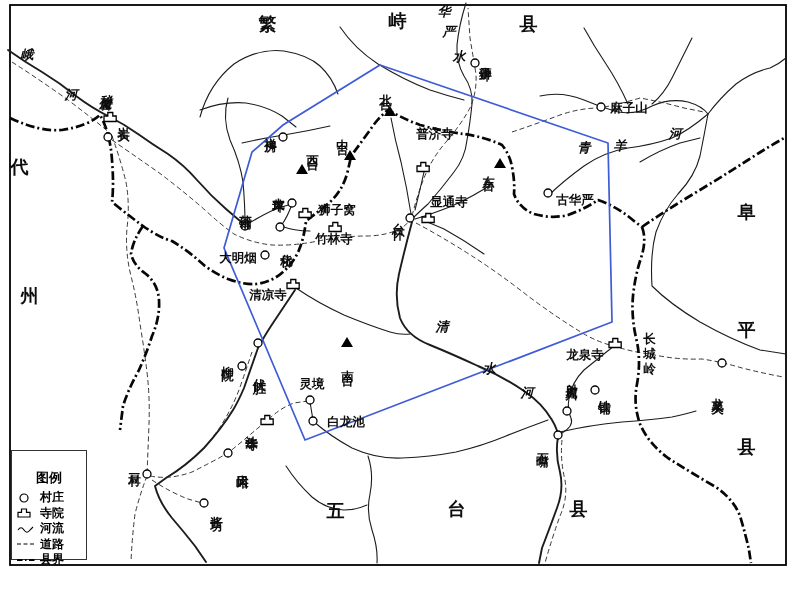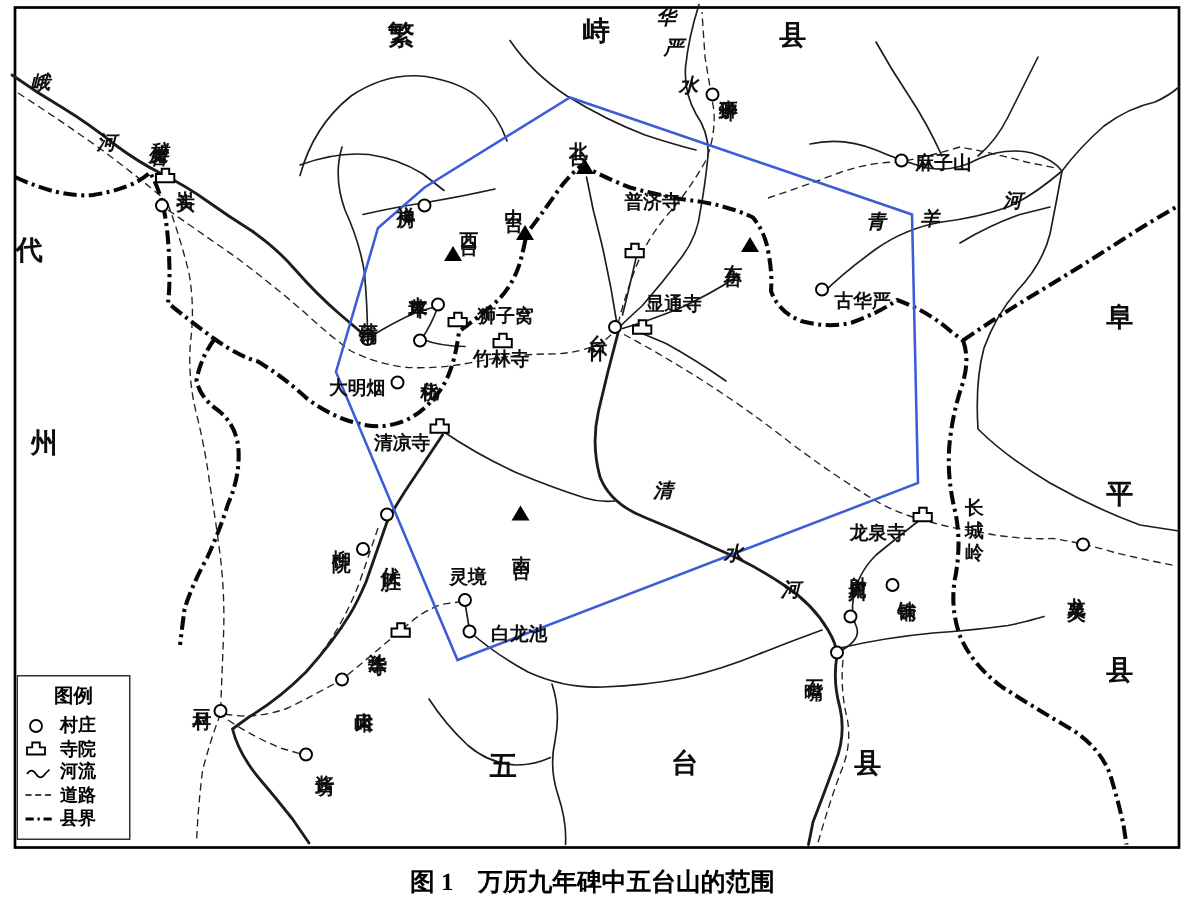--- a/index.html
+++ b/index.html
@@ -15,21 +15,21 @@
              font-family:"Liberation Serif","DejaVu Serif",serif;line-height:1.05;pointer-events:none;}
   .map-label.place{font-size:12.5px;font-weight:600;font-family:Liberation Mono, monospace;}
   .map-label.county{font-size:18px;font-weight:700;letter-spacing:1px;}
   .map-label.river-name{font-size:13px;font-weight:700;font-style:italic;}
   .map-label.italic{font-style:italic;}
   .map-label.strong{font-weight:800;font-size:13.5px;}
   .map-label.v{writing-mode:vertical-rl;text-orientation:upright;}
   .marker{position:absolute;transform:translate(-50%,-50%);pointer-events:none;line-height:0;}
   #legend{position:absolute;left:11px;top:450px;width:76px;height:110px;border:1.2px solid #333;
           background:#fff;box-sizing:border-box;padding:3px 4px 0 4px;}
-  #legend .ltitle{text-align:center;font-size:13px;font-weight:700;margin:1px 0 3px 0;
+  #legend .ltitle{text-align:center;font-size:13px;font-weight:700;margin:15px 0 3px 0;
                   font-family:"Liberation Serif","DejaVu Serif",serif;}
   .lrow{display:flex;align-items:center;height:15.5px;}
   .lsym{width:24px;display:flex;justify-content:flex-start;align-items:center;line-height:0;}
   .llab{font-size:12px;font-weight:600;font-family:Liberation Mono, monospace;}
   #caption{position:absolute;left:395px;top:588px;transform:translate(-50%,-50%);
            font-size:16.5px;font-weight:700;color:#000;
            font-family:"Liberation Serif","DejaVu Serif",serif;white-space:pre;}
 </style>
 </head>
 <body>
@@ -294,14 +294,13 @@
           <span class="lsym">
             <svg width="20" height="12">
               <line x1="1" y1="6" x2="19" y2="6" stroke="#000" stroke-width="2" stroke-dasharray="5.5 2.5 1.5 2.5"></line>
             </svg>
           </span>
           <span class="llab">县界</span>
         </div>
       </div>
   </div>
 
-  <div id="caption">图 1　万历九年碑中五台山的范围</div>
 </div>
 
 </body></html>

